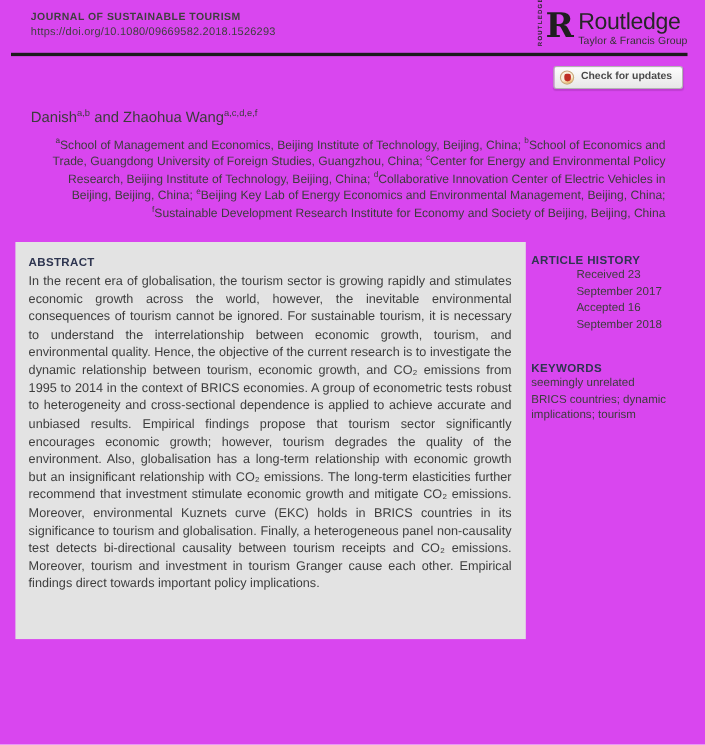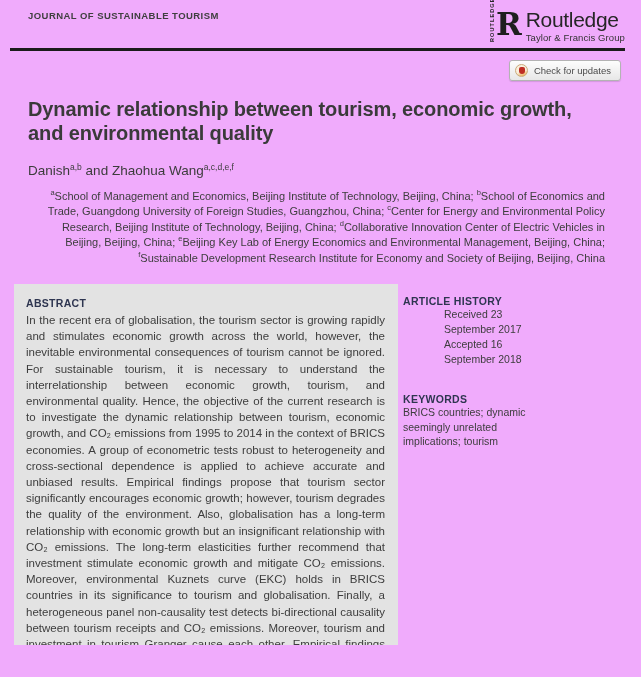--- a/index.html
+++ b/index.html
@@ -1,19 +1,19 @@
 <!DOCTYPE html>
 <html><head>
 <meta charset="utf-8">
 <style>
   html,body{margin:0;padding:0;background:#ffffff;}
   .page{
     position:relative;
     width:641px;height:677px;
-    background:#f0abfc;
+    background:#d946ef;
     font-family:"Liberation Sans", sans-serif;
     color:#3d3d3d;
     overflow:hidden;
     box-sizing:border-box;
   }
   
   .masthead{display:flex;justify-content:space-between;align-items:flex-start;
     padding:8px 16px 0 28px;height:40px;}
   .mast-left{padding-top:2px;}
   .journal-name{font-size:9.5px;letter-spacing:.45px;color:#3f3f3f;font-weight:bold;}
@@ -27,101 +27,102 @@
     font-family:"DejaVu Serif", serif;font-weight:bold;
     font-size:31px;line-height:32px;color:#1f1f1f;margin:0 4px 0 1px;}
   .logo-words{padding-top:2px;}
   .logo-name{font-size:21px;line-height:20px;color:#262626;letter-spacing:-.3px;}
   .logo-tagline{font-size:9.5px;color:#333;margin-top:2px;letter-spacing:.1px;}
   
   .rule{height:2.5px;background:#1b1b1b;margin:0 16px 0 10px;border:0;}
   
   .badge-row{display:flex;justify-content:flex-end;padding:9px 20px 0 0;}
   .check-btn{
-    display:inline-flex;align-items:center;gap:6px;
+    display:inline-flex;align-items:flex-start;gap:6px;
     border:1px solid #b3b3b3;border-radius:3px;
     background:linear-gradient(#fdfdfd,#e7e7e7);
     padding:3px 9px 3px 5px;cursor:pointer;
     box-shadow:0 1px 1px rgba(0,0,0,.12);
+    font-weight:bold;
   }
   .check-btn span.lbl{font-size:9.5px;color:#4a4a4a;font-family:"Liberation Sans",sans-serif;}
   .crossmark{position:relative;width:13px;height:13px;border-radius:50%;
     background:linear-gradient(160deg,#f9efdd 55%,#e8a33d 100%);
     border:1px solid #c9ab7c;box-sizing:border-box;}
   .crossmark::before{content:"";position:absolute;left:3px;top:2px;width:6px;height:7px;
     background:#bf2e24;border-radius:2px 2px 3px 3px;}
   
   .title{margin:16px 30px 0 28px;font-size:20px;line-height:24px;
     font-weight:bold;color:#3a3a3a;letter-spacing:-.1px;}
   .authors{margin:18px 0 0 28px;font-size:13.5px;color:#3c3c3c;}
   .authors sup{font-size:8.5px;vertical-align:super;line-height:0;}
   .affiliations{margin:11px 36px 0 28px;font-size:11px;line-height:15.5px;color:#3d3d3d;text-align:right;}
   .affiliations sup{font-size:7.5px;vertical-align:super;line-height:0;}
   
   .columns{display:flex;margin:18px 0 0 14px;}
   .abstract-box{
-    width:384px;box-sizing:border-box;background:#e3e3e3;
+    width:464px;box-sizing:border-box;background:#e3e3e3;
     padding:13px 13px 14px 12px;height:361px;overflow:hidden;}
   .section-label{font-size:10.5px;font-weight:bold;color:#2e3550;letter-spacing:.3px;}
   .abstract-text{margin:3px 0 0 0;font-size:11.5px;line-height:16.2px;
     text-align:justify;color:#3d3d3d;}
   .side{width:152px;padding:11px 0 0 5px;box-sizing:border-box;}
   .side .meta{font-size:10.5px;line-height:15px;color:#3d3d3d;margin-left:41px;}
   .keywords-label{margin-top:26px;}
   .keyword-line{font-size:10.5px;line-height:14.5px;color:#3d3d3d;}
 </style>
 </head>
 <body>
 
 <div class="page">
 
   <div class="masthead">
     <div class="mast-left">
       <div class="journal-name">JOURNAL OF SUSTAINABLE TOURISM</div>
+      <div class="doi">https://doi.org/10.1080/09669582.2018.1526293</div>
     </div>
     <div class="logo">
       <div class="logo-vertical">ROUTLEDGE</div>
       <div class="logo-r">R</div>
       <div class="logo-words">
         <div class="logo-name">Routledge</div>
         <div class="logo-tagline">Taylor &amp; Francis Group</div>
       </div>
     </div>
   </div>
 
   <hr class="rule">
 
   <div class="badge-row">
     <button class="check-btn">
       <span class="crossmark"></span>
       <span class="lbl">Check for updates</span>
     </button>
   </div>
 
-  <h1 class="title">Dynamic relationship between tourism, economic growth, and environmental quality</h1>
 
   <div class="authors">
     <span>Danish</span><sup>a,b</sup><span> and Zhaohua Wang</span><sup>a,c,d,e,f</sup>
   </div>
 
   <p class="affiliations"><sup>a</sup><span>School of Management and Economics, Beijing Institute of Technology, Beijing, China; </span><sup>b</sup><span>School of Economics and Trade, Guangdong University of Foreign Studies, Guangzhou, China; </span><sup>c</sup><span>Center for Energy and Environmental Policy Research, Beijing Institute of Technology, Beijing, China; </span><sup>d</sup><span>Collaborative Innovation Center of Electric Vehicles in Beijing, Beijing, China; </span><sup>e</sup><span>Beijing Key Lab of Energy Economics and Environmental Management, Beijing, China; </span><sup>f</sup><span>Sustainable Development Research Institute for Economy and Society of Beijing, Beijing, China</span></p>
 
   <div class="columns">
 
     <div class="abstract-box">
       <div class="section-label">ABSTRACT</div>
       <p class="abstract-text">In the recent era of globalisation, the tourism sector is growing rapidly and stimulates economic growth across the world, however, the inevitable environmental consequences of tourism cannot be ignored. For sustainable tourism, it is necessary to understand the interrelationship between economic growth, tourism, and environmental quality. Hence, the objective of the current research is to investigate the dynamic relationship between tourism, economic growth, and CO₂ emissions from 1995 to 2014 in the context of BRICS economies. A group of econometric tests robust to heterogeneity and cross-sectional dependence is applied to achieve accurate and unbiased results. Empirical findings propose that tourism sector significantly encourages economic growth; however, tourism degrades the quality of the environment. Also, globalisation has a long-term relationship with economic growth but an insignificant relationship with CO₂ emissions. The long-term elasticities further recommend that investment stimulate economic growth and mitigate CO₂ emissions. Moreover, environmental Kuznets curve (EKC) holds in BRICS countries in its significance to tourism and globalisation. Finally, a heterogeneous panel non-causality test detects bi-directional causality between tourism receipts and CO₂ emissions. Moreover, tourism and investment in tourism Granger cause each other. Empirical findings direct towards important policy implications.</p>
     </div>
 
     <div class="side">
       <div class="section-label">ARTICLE HISTORY</div>
       <div class="meta">Received 23 September 2017</div>
       <div class="meta">Accepted 16 September 2018</div>
 
       <div class="section-label keywords-label">KEYWORDS</div>
+      <div class="keyword-line">seemingly unrelated</div>
       <div class="keyword-line">BRICS countries; dynamic</div>
-      <div class="keyword-line">seemingly unrelated</div>
       <div class="keyword-line">implications; tourism</div>
     </div>
 
   </div>
 
 </div>
 
 </body></html>

